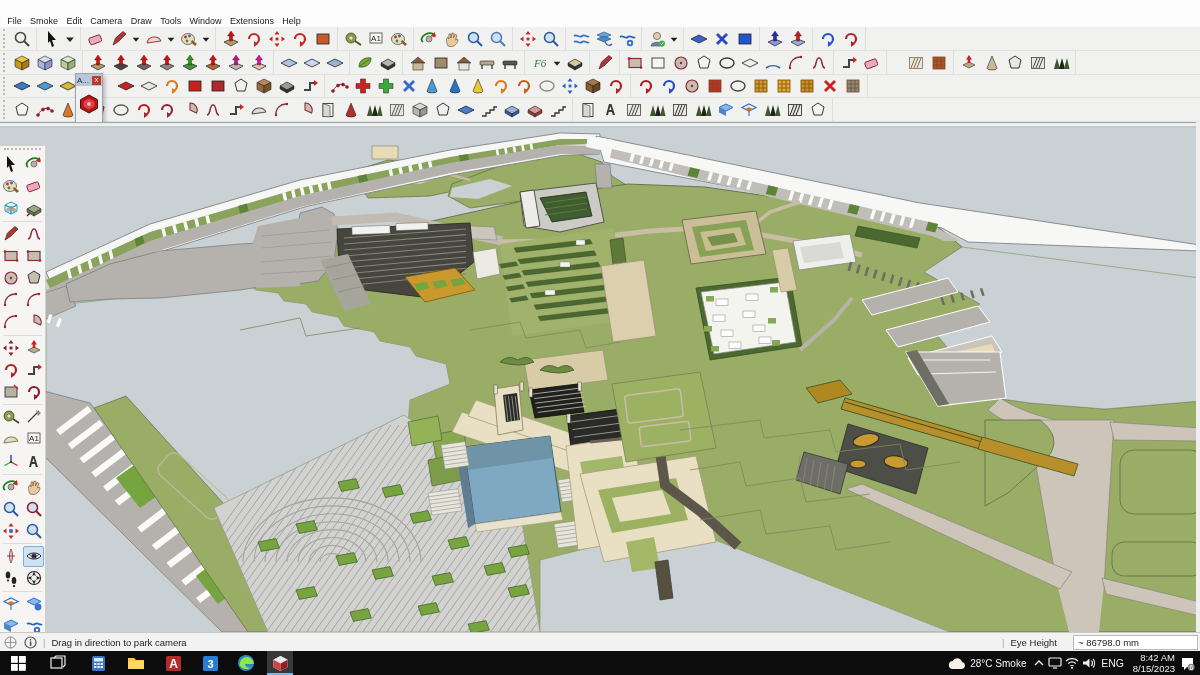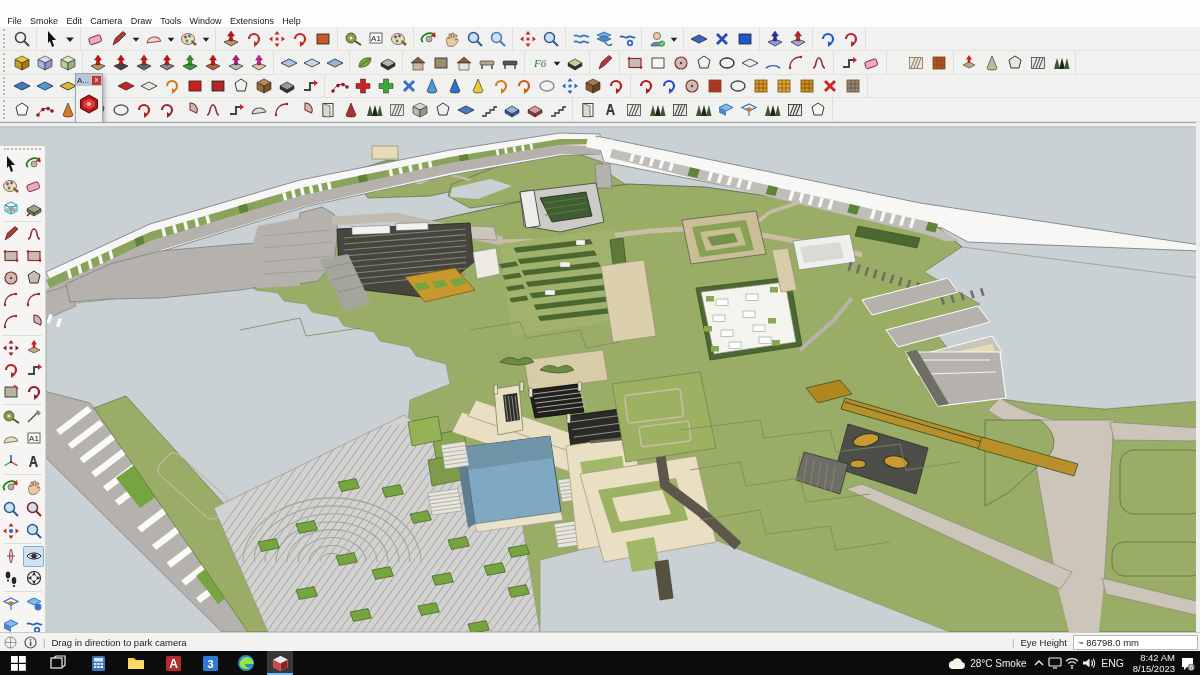--- a/index.html
+++ b/index.html
@@ -19,21 +19,21 @@
 #axbody{display:flex;justify-content:center;align-items:center;height:36px;background:#f0f0ee}
 #viewport{position:absolute;left:0;top:122px;width:1200px;height:510px;background:#c7cfd2}
 #palette{position:absolute;left:0;top:145px;width:46px;background:#f6f5f3;border:1px solid #d0d0cc;border-left:none;padding-bottom:2px}
 .phandle{height:5px;border-top:2px dotted #b8b8b4;margin:2px 4px 0 4px}
 .prow{display:flex;justify-content:space-around;height:22.2px;align-items:center}
 .pi{display:inline-flex;width:21px;height:21px;justify-content:center;align-items:center;border-radius:2px}
 .pi.hl{background:#cfe3f5;border:1px solid #7ab0dd}
 .psep{height:1px;background:#ddddda;margin:1px 3px}
 #statusbar{position:absolute;left:0;top:632px;width:1200px;height:19px;background:#f2f2f0;border-top:1px solid #c9c9c7;display:flex;align-items:center;font-size:9.5px;color:#333}
 #statustxt{margin-left:6px;color:#222}
-#eyeh{color:#222;margin-right:6px}
+#eyeh{color:#222;margin-right:16px}
 #eyebox{width:125px;height:15px;background:#fff;border:1px solid #b8b8b4;font-size:9.5px;color:#222;padding:1px 4px;margin-right:2px}
 #taskbar{position:absolute;left:0;top:651px;width:1200px;height:24px;background:#0c0c0c;display:flex;align-items:center;color:#eee}
 .tb-start{width:36px;display:flex;justify-content:center}
 #searchbox{width:171px;height:24px;background:#f4f4f4;display:flex;align-items:center;padding-left:8px;gap:6px}
 #searchtxt{color:#4a4a4a;font-size:11px;flex:1}
 #cortana{margin-right:2px}
 .tb-ic{display:inline-flex;width:24px;height:24px;justify-content:center;align-items:center}
 .tb-ic.active{background:#383838;box-shadow:inset 0 -2px 0 #76b9ed;width:26px}
 .tb-r{display:inline-flex;align-items:center}
 #weathertxt{font-size:10px;margin-left:4px;color:#f2f2f2;width:52px}

